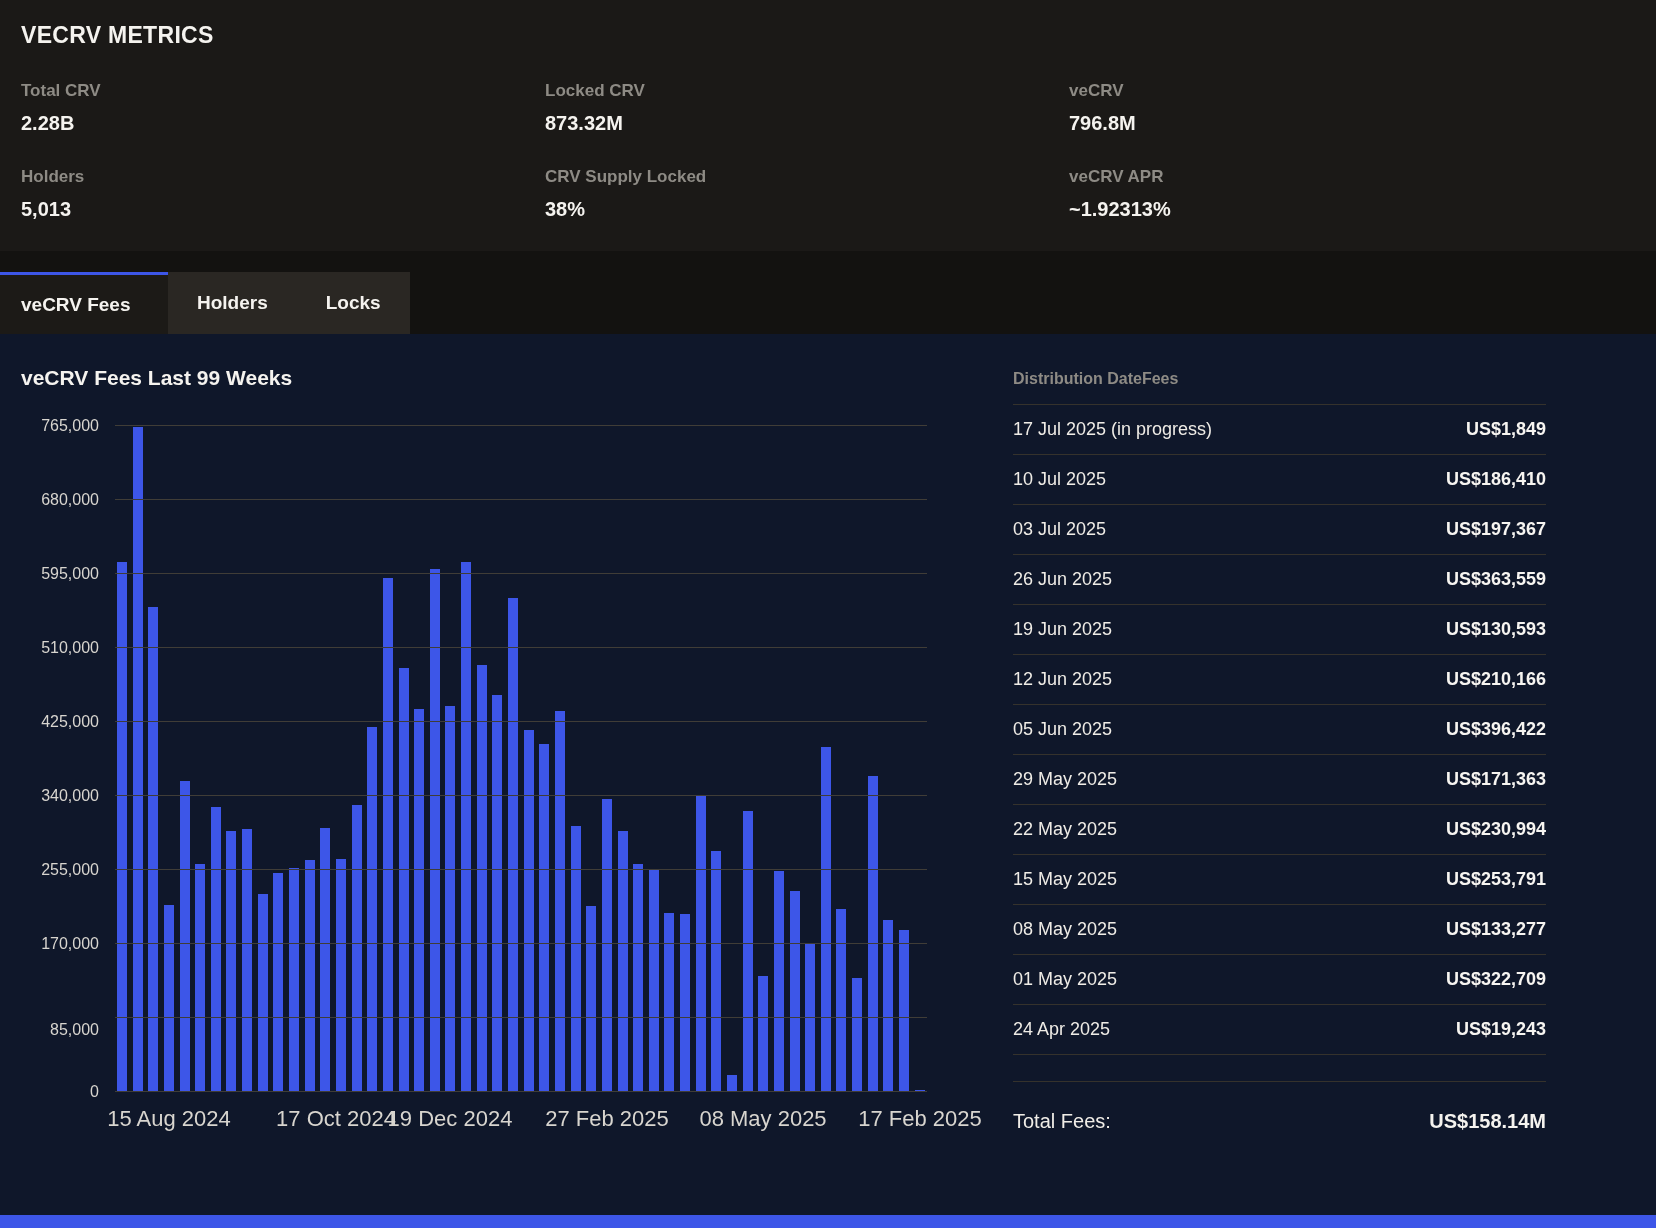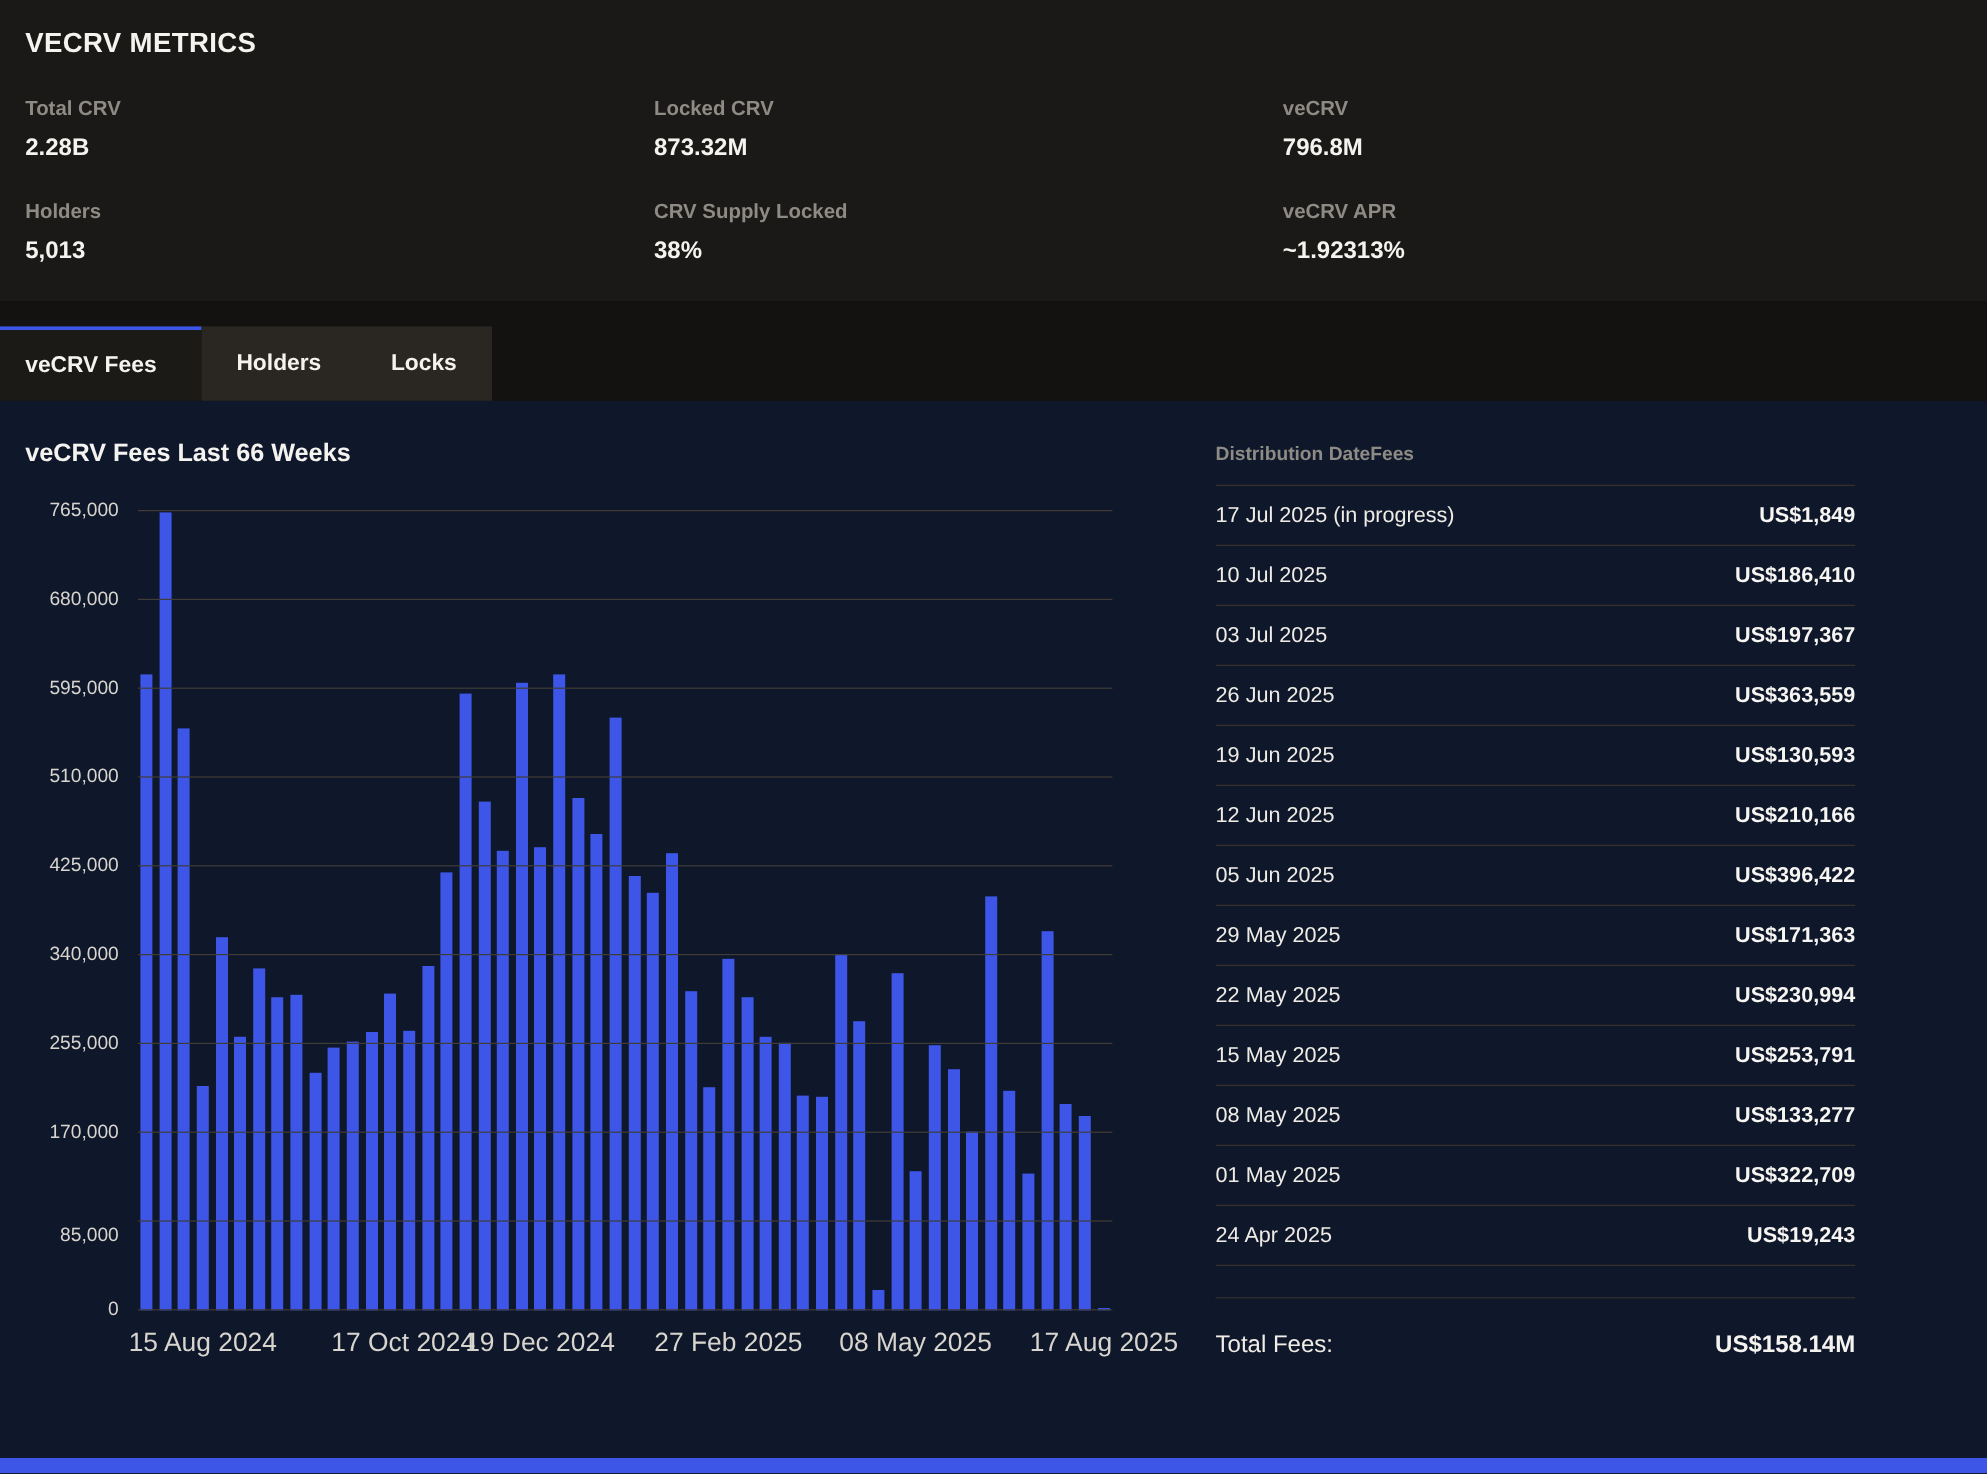--- a/index.html
+++ b/index.html
@@ -97,21 +97,21 @@
       </div>
       <div class="tab">
         <span>Locks</span>
       </div>
     </div>
   </nav>
 
   <main class="content">
 
     <section class="chart-section">
-      <h2>veCRV Fees Last 66 Weeks</h2>
+      <h2>veCRV Fees Last 99 Weeks</h2>
       <div class="chart">
         <div class="y-axis" id="yAxis">
             <div class="ytick" style="top: 656px;">0</div>
             <div class="ytick" style="top: 582px; margin-top: 12px;">85,000</div>
             <div class="ytick" style="top: 508px;">170,000</div>
             <div class="ytick" style="top: 434px;">255,000</div>
             <div class="ytick" style="top: 360px;">340,000</div>
             <div class="ytick" style="top: 286px;">425,000</div>
             <div class="ytick" style="top: 212px;">510,000</div>
             <div class="ytick" style="top: 138px;">595,000</div>
@@ -172,21 +172,21 @@
               <div class="bar" title="03 Jul 2025: 197,367" style="height: 171.825px; background: rgb(61, 86, 232);"></div>
               <div class="bar" title="10 Jul 2025: 186,410" style="height: 162.286px; background: rgb(61, 86, 232);"></div>
               <div class="bar" title="17 Jul 2025: 1,849" style="height: 1.60972px; background: rgb(61, 86, 232);"></div>
             </div>
           <div class="xlabels" id="xLabels">
               <div class="xtick" style="left: 54px;">15 Aug 2024</div>
               <div class="xtick" style="left: 207px; margin-left: 14px;">17 Oct 2024</div>
               <div class="xtick" style="left: 335px;">19 Dec 2024</div>
               <div class="xtick" style="left: 492px;">27 Feb 2025</div>
               <div class="xtick" style="left: 648px;">08 May 2025</div>
-              <div class="xtick" style="left: 805px;">17 Aug 2025</div>
+              <div class="xtick" style="left: 805px;">17 Feb 2025</div>
             </div>
         <div class="gridline" style="bottom: 0px;"></div>
             <div class="gridline" style="bottom: 74px;"></div>
             <div class="gridline" style="bottom: 148px;"></div>
             <div class="gridline" style="bottom: 222px;"></div>
             <div class="gridline" style="bottom: 296px;"></div>
             <div class="gridline" style="bottom: 370px;"></div>
             <div class="gridline" style="bottom: 444px;"></div>
             <div class="gridline" style="bottom: 518px;"></div>
             <div class="gridline" style="bottom: 592px;"></div>

